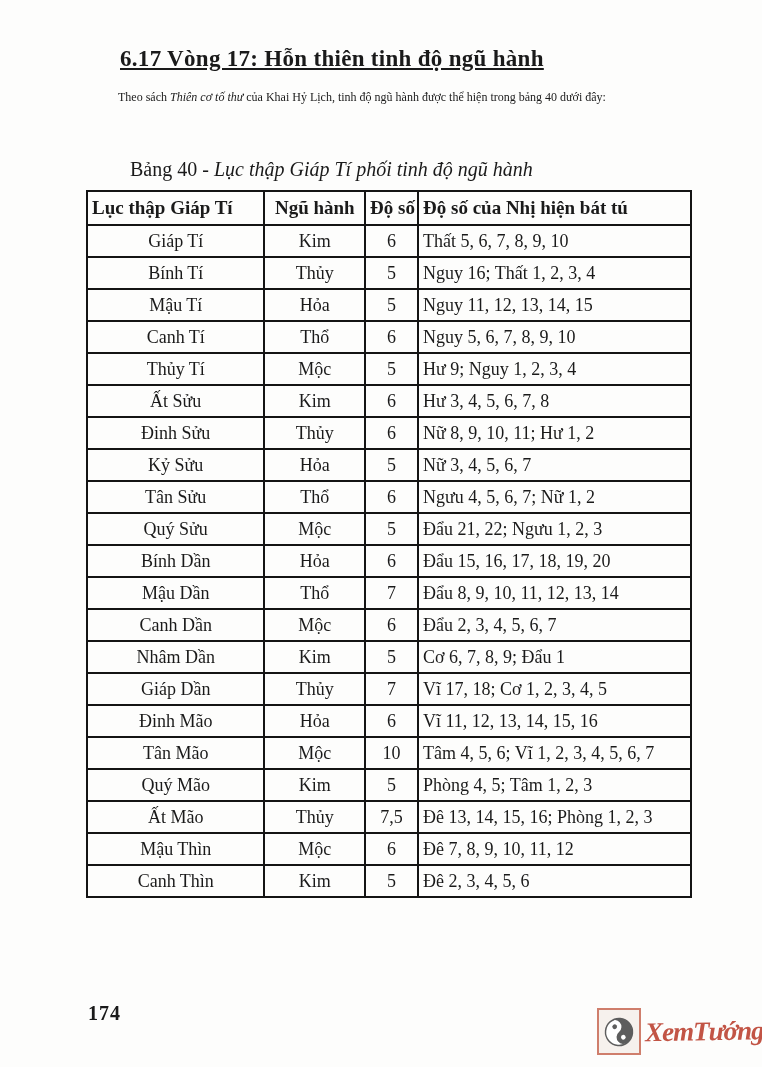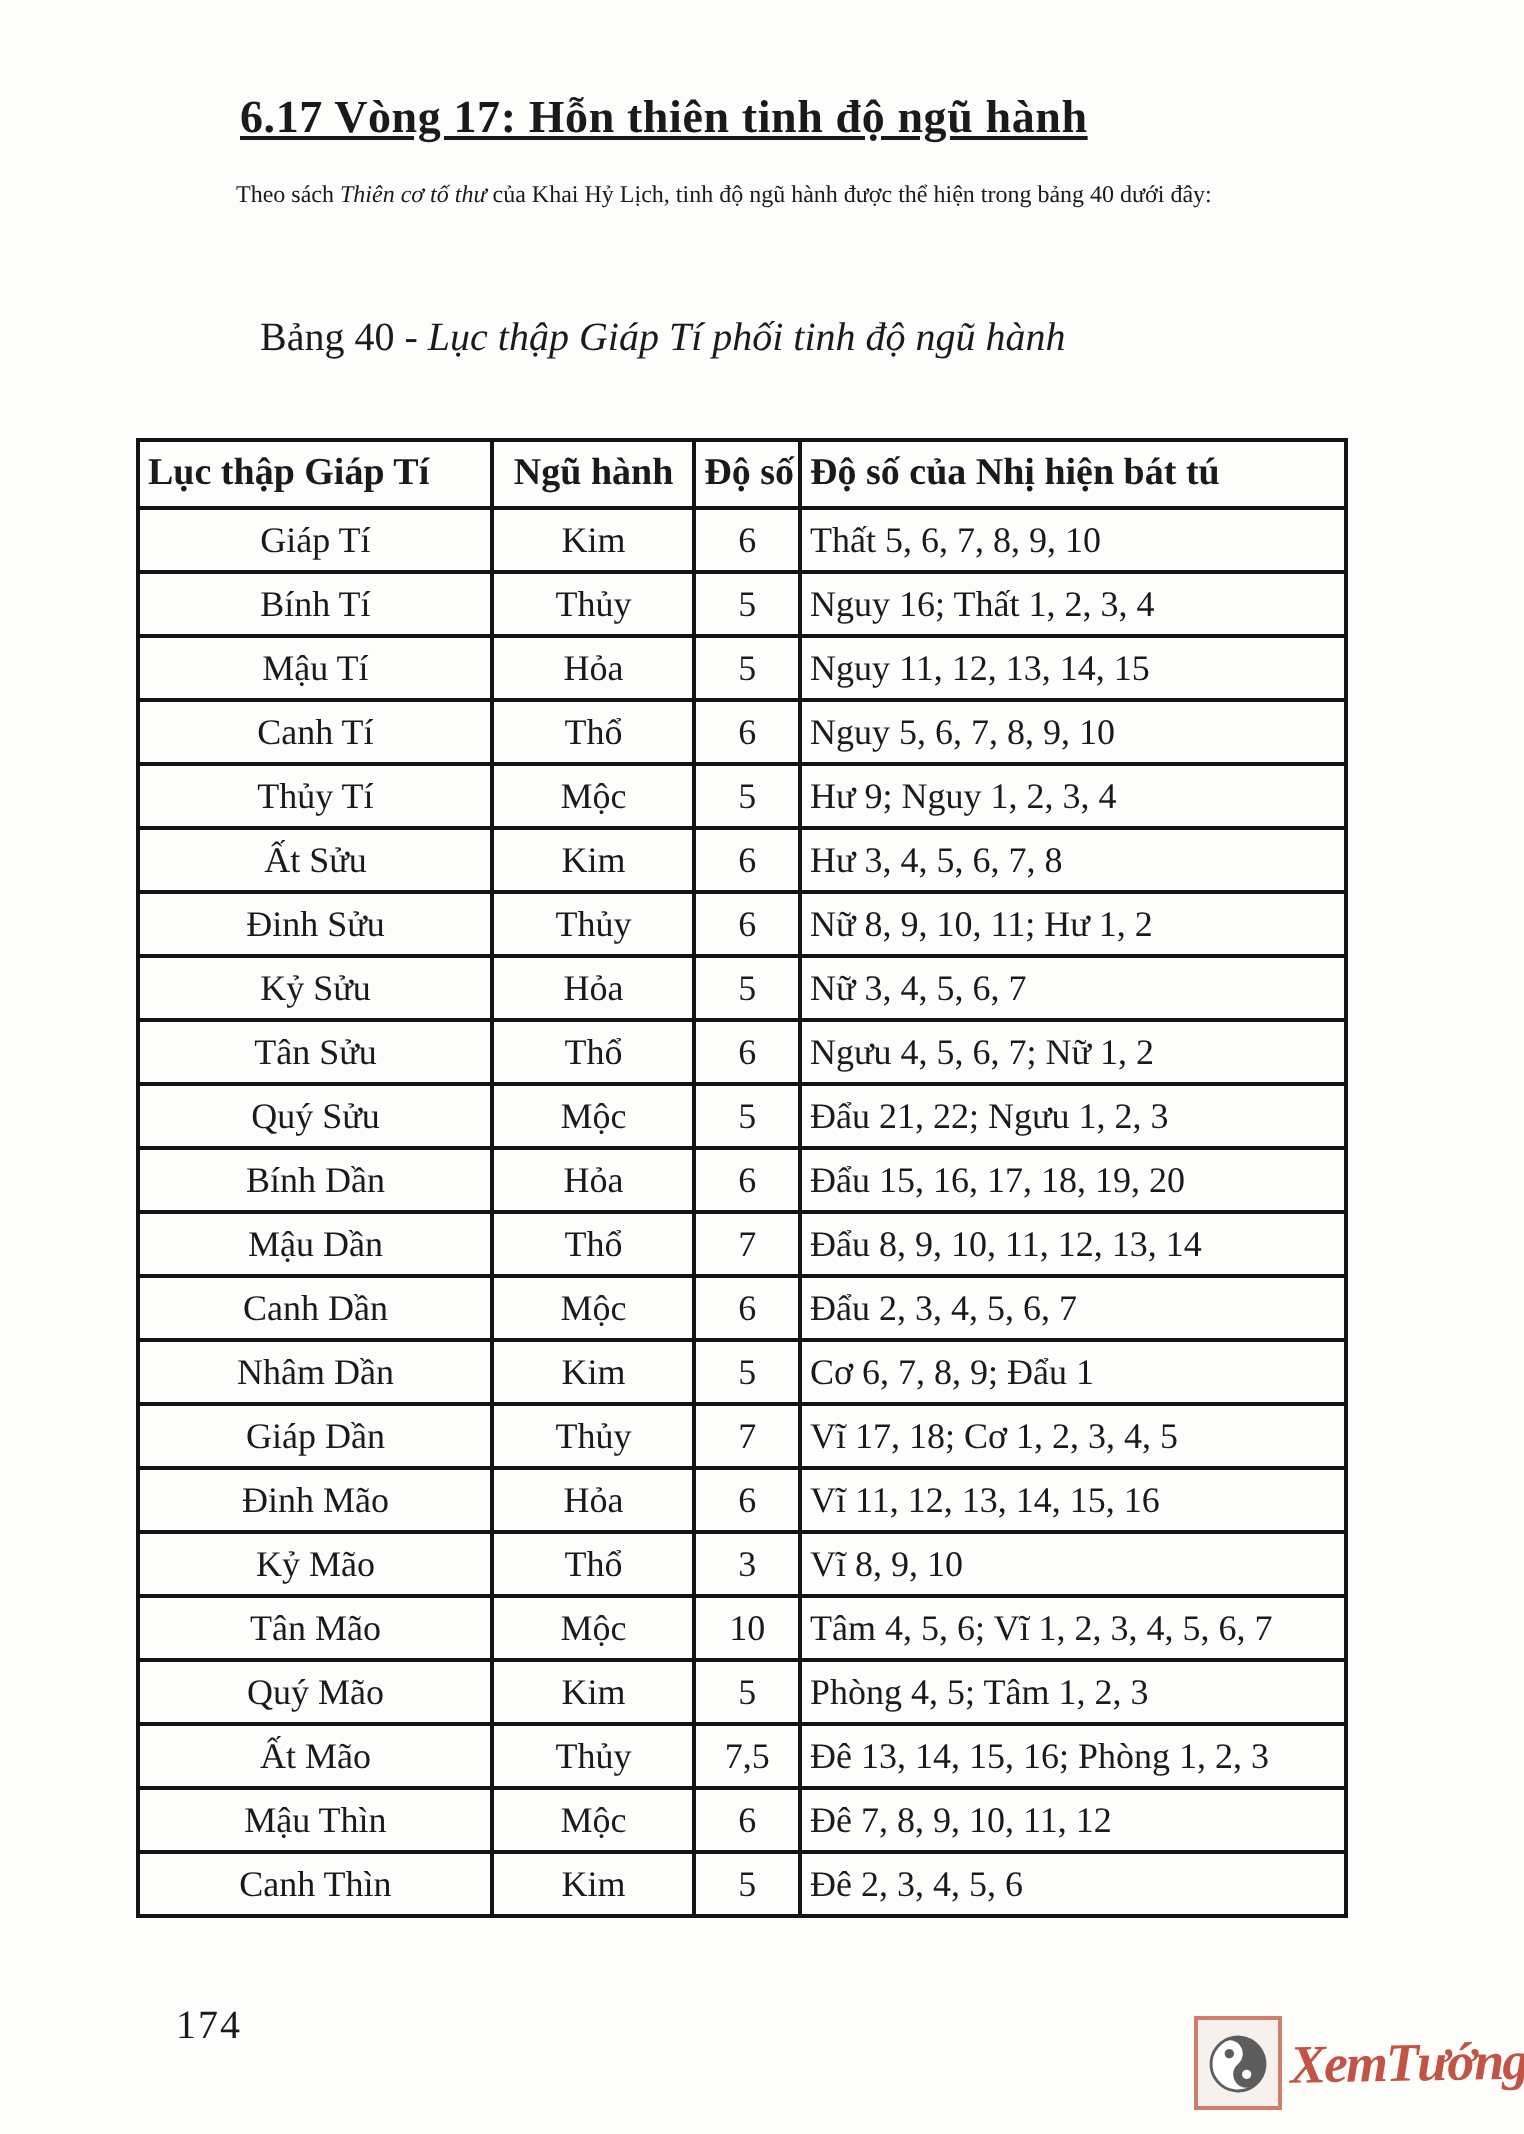--- a/index.html
+++ b/index.html
@@ -24,25 +24,24 @@
     font-size:12px;line-height:27px;
     text-align:justify;text-indent:35px;
     margin:0;
   }
   .table-caption{
     position:absolute;top:146px;left:118px;
     font-size:20px;margin:12px;white-space:nowrap;
   }
   .table-caption i{font-style:italic;}
   table.bang40{
-    position:absolute;top:190px;left:68px;
+    position:absolute;top:190px;left:86px;
     border-collapse:collapse;
     table-layout:fixed;
     width:606px;
-    margin-top:29px;
   }
   table.bang40 th, table.bang40 td{
     border:2px solid #141414;
     font-size:18px;
     padding:0 4px;
     overflow:hidden;
     white-space:nowrap;
   }
   table.bang40 th{
     height:32px;
@@ -51,21 +50,21 @@
   }
   table.bang40 td{height:30px;}
   .col-ganzhi{width:171px;}
   .col-nguhanh{width:97px;}
   .col-doso{width:51px;}
   .col-nhithap{width:263px;}
   th.h-left, td.c-left{text-align:left;padding-left:8px;}
   th.h-center, td.c-center{text-align:center;}
   .page-number{
     position:absolute;top:1002px;left:88px;
-    font-size:20px;letter-spacing:1px;
+    font-size:20px;letter-spacing:1px;font-weight:bold;
   }
   .watermark{
     position:absolute;top:1008px;left:597px;
     display:flex;align-items:flex-start;
   }
   .logo-box{
     width:44px;height:47px;
     background:#cf7e6c;
     display:flex;align-items:center;justify-content:center;
     box-sizing:border-box;
@@ -204,26 +203,20 @@
           <td class="c-center">7</td>
           <td class="c-left">Vĩ 17, 18; Cơ 1, 2, 3, 4, 5</td>
         </tr>
         <tr>
           <td class="c-center">Đinh Mão</td>
           <td class="c-center">Hỏa</td>
           <td class="c-center">6</td>
           <td class="c-left">Vĩ 11, 12, 13, 14, 15, 16</td>
         </tr>
         <tr>
-          <td class="c-center">Kỷ Mão</td>
-          <td class="c-center">Thổ</td>
-          <td class="c-center">3</td>
-          <td class="c-left">Vĩ 8, 9, 10</td>
-        </tr>
-        <tr>
           <td class="c-center">Tân Mão</td>
           <td class="c-center">Mộc</td>
           <td class="c-center">10</td>
           <td class="c-left">Tâm 4, 5, 6; Vĩ 1, 2, 3, 4, 5, 6, 7</td>
         </tr>
         <tr>
           <td class="c-center">Quý Mão</td>
           <td class="c-center">Kim</td>
           <td class="c-center">5</td>
           <td class="c-left">Phòng 4, 5; Tâm 1, 2, 3</td>

